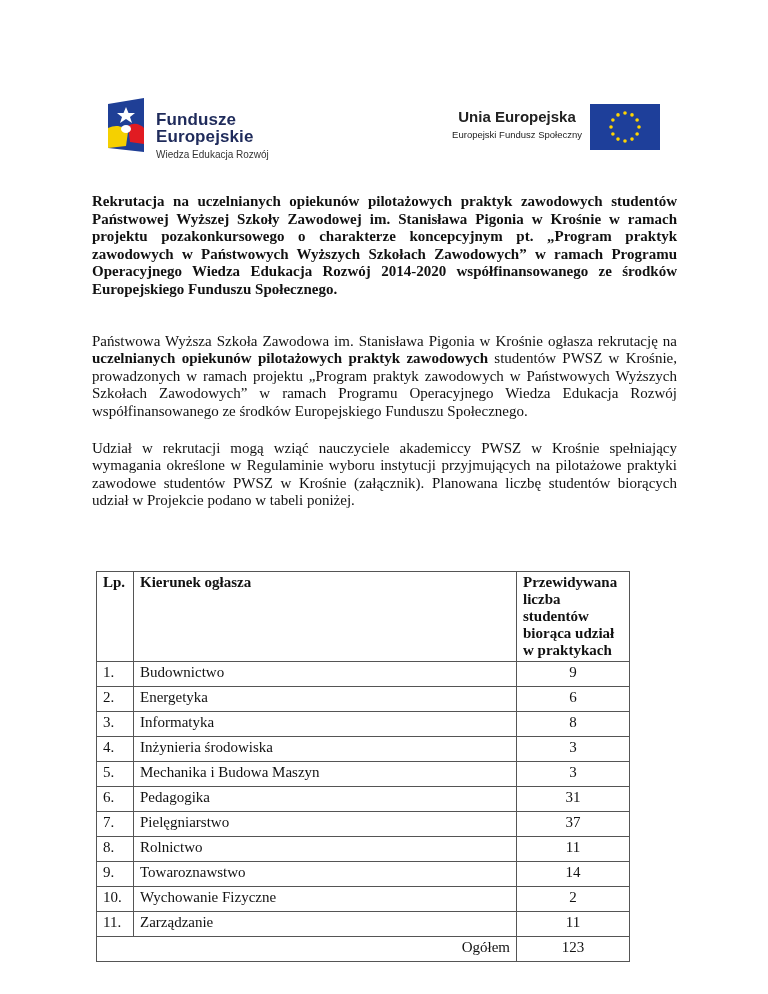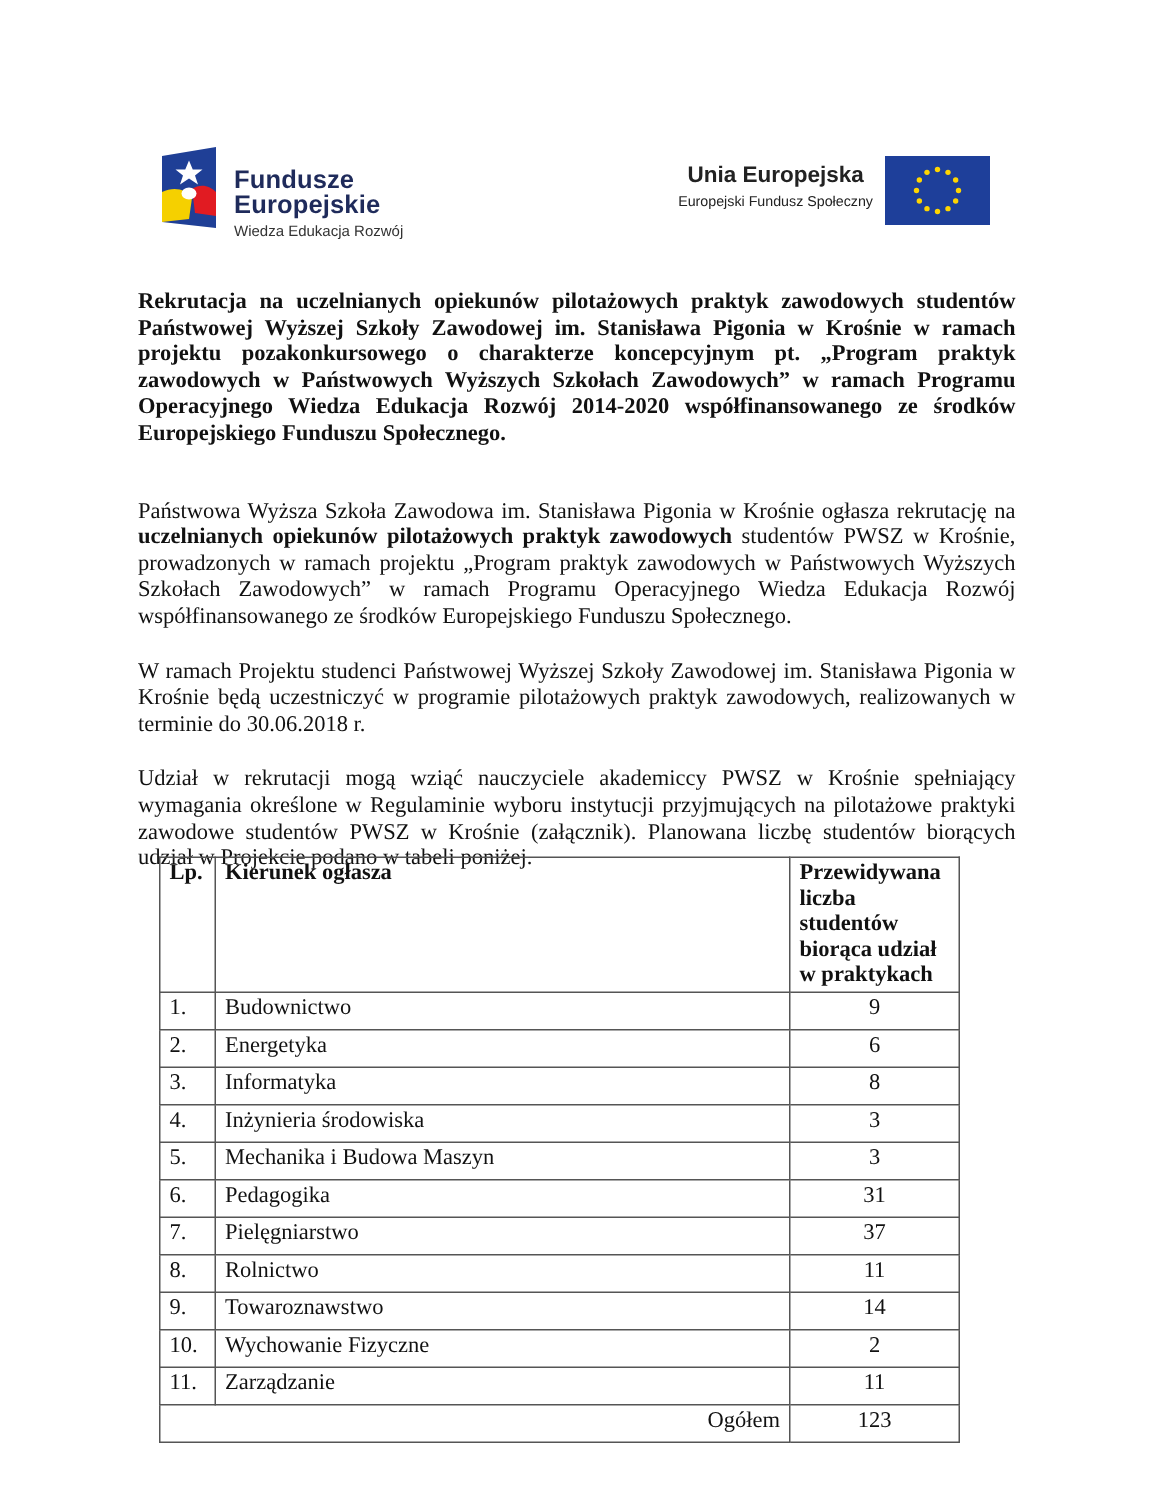--- a/index.html
+++ b/index.html
@@ -17,21 +17,21 @@
     .ue-sub { font-size: 9.5px; color: #222; margin-top: 4px; }
     .eu-flag { position: absolute; right: 0; top: 1px; width: 70px; height: 46px; background: #1e3f9a; }
 
     .doc { position: absolute; left: 92px; top: 193px; width: 585px; font-size: 15px; line-height: 17.6px; }
     .heading { font-weight: bold; text-align: justify; margin: 0; }
     .para { text-align: justify; margin: 0; }
     .p1 { margin-top: 34px; }
     .p2 { margin-top: 19px; }
     .p3 { margin-top: 19px; }
 
-    table.data { position: absolute; left: 106px; top: 571px; width: 534px; border-collapse: collapse; font-size: 15px; border: 1.5px solid #777; }
+    table.data { position: absolute; left: 96px; top: 571px; width: 534px; border-collapse: collapse; font-size: 15px; border: 1.5px solid #777; }
     table.data td, table.data th { border: 1px solid #555; padding: 2px 6px; vertical-align: top; text-align: left; }
     table.data th { font-weight: bold; height: 45px; }
     table.data td { height: 20px; }
     .c-lp { width: 24px; }
     .c-name { width: 370px; }
     .c-cnt { text-align: center !important; }
     .total-label { text-align: right !important; }
   </style>
 </head>
 <body>
@@ -71,21 +71,20 @@
       <circle cx="21" cy="23" r="1.8"></circle>
       <circle cx="22.9" cy="16" r="1.8"></circle>
       <circle cx="28" cy="10.9" r="1.8"></circle>
     </g>
   </svg>
 </div>
 
 <div class="doc">
   <p class="heading">Rekrutacja na uczelnianych opiekunów pilotażowych praktyk zawodowych studentów Państwowej Wyższej Szkoły Zawodowej im. Stanisława Pigonia w Krośnie  w ramach projektu pozakonkursowego o charakterze koncepcyjnym pt. „Program praktyk zawodowych w Państwowych Wyższych Szkołach Zawodowych” w ramach Programu Operacyjnego Wiedza Edukacja Rozwój 2014-2020 współfinansowanego ze środków Europejskiego Funduszu Społecznego.</p>
   <p class="para p1"><span>Państwowa Wyższa Szkoła Zawodowa  im. Stanisława Pigonia w Krośnie ogłasza rekrutację na </span><b>uczelnianych opiekunów pilotażowych praktyk zawodowych</b><span> studentów PWSZ w Krośnie, prowadzonych w ramach projektu „Program praktyk zawodowych w Państwowych Wyższych Szkołach Zawodowych” w ramach Programu Operacyjnego Wiedza Edukacja Rozwój współfinansowanego ze środków Europejskiego Funduszu Społecznego.</span></p>
-  <p class="para p2">W ramach Projektu studenci Państwowej Wyższej Szkoły Zawodowej im. Stanisława Pigonia w Krośnie będą uczestniczyć w programie pilotażowych praktyk zawodowych, realizowanych w terminie do 30.06.2018 r.</p>
   <p class="para p3">Udział w rekrutacji mogą wziąć nauczyciele akademiccy PWSZ w Krośnie spełniający wymagania określone w Regulaminie wyboru instytucji przyjmujących na pilotażowe praktyki zawodowe studentów PWSZ w Krośnie (załącznik). Planowana liczbę studentów biorących udział w Projekcie podano w tabeli poniżej.</p>
 </div>
 
 <table class="data">
   <thead>
     <tr>
       <th class="c-lp">Lp.</th>
       <th class="c-name">Kierunek ogłasza</th>
       <th>Przewidywana liczba studentów biorąca udział w praktykach</th>
     </tr>

